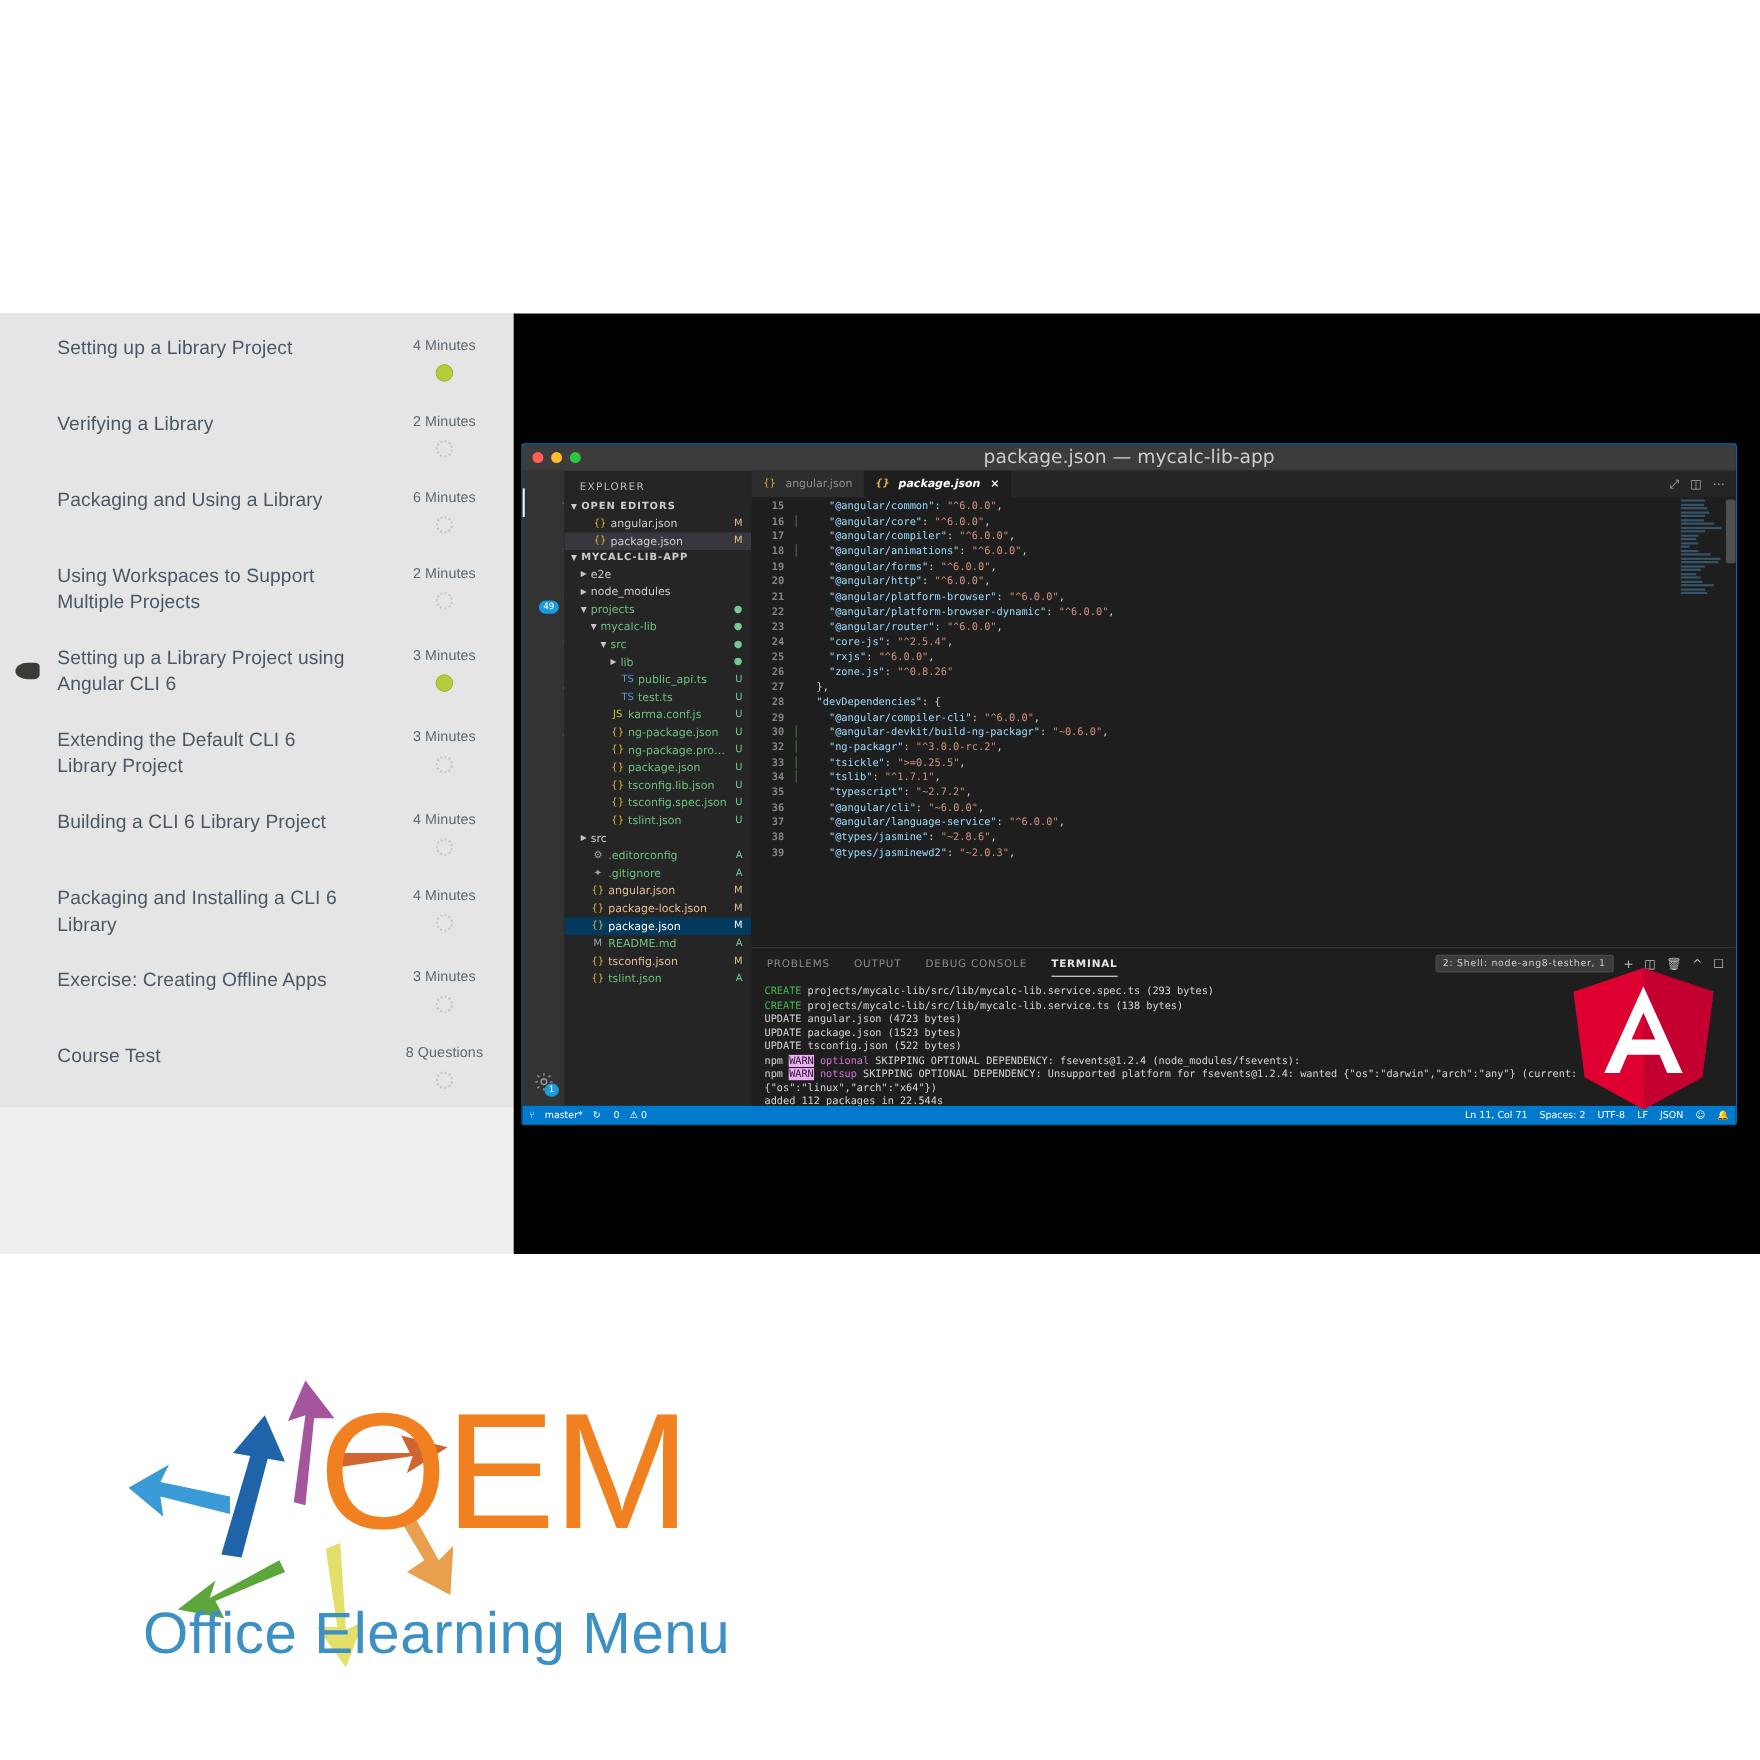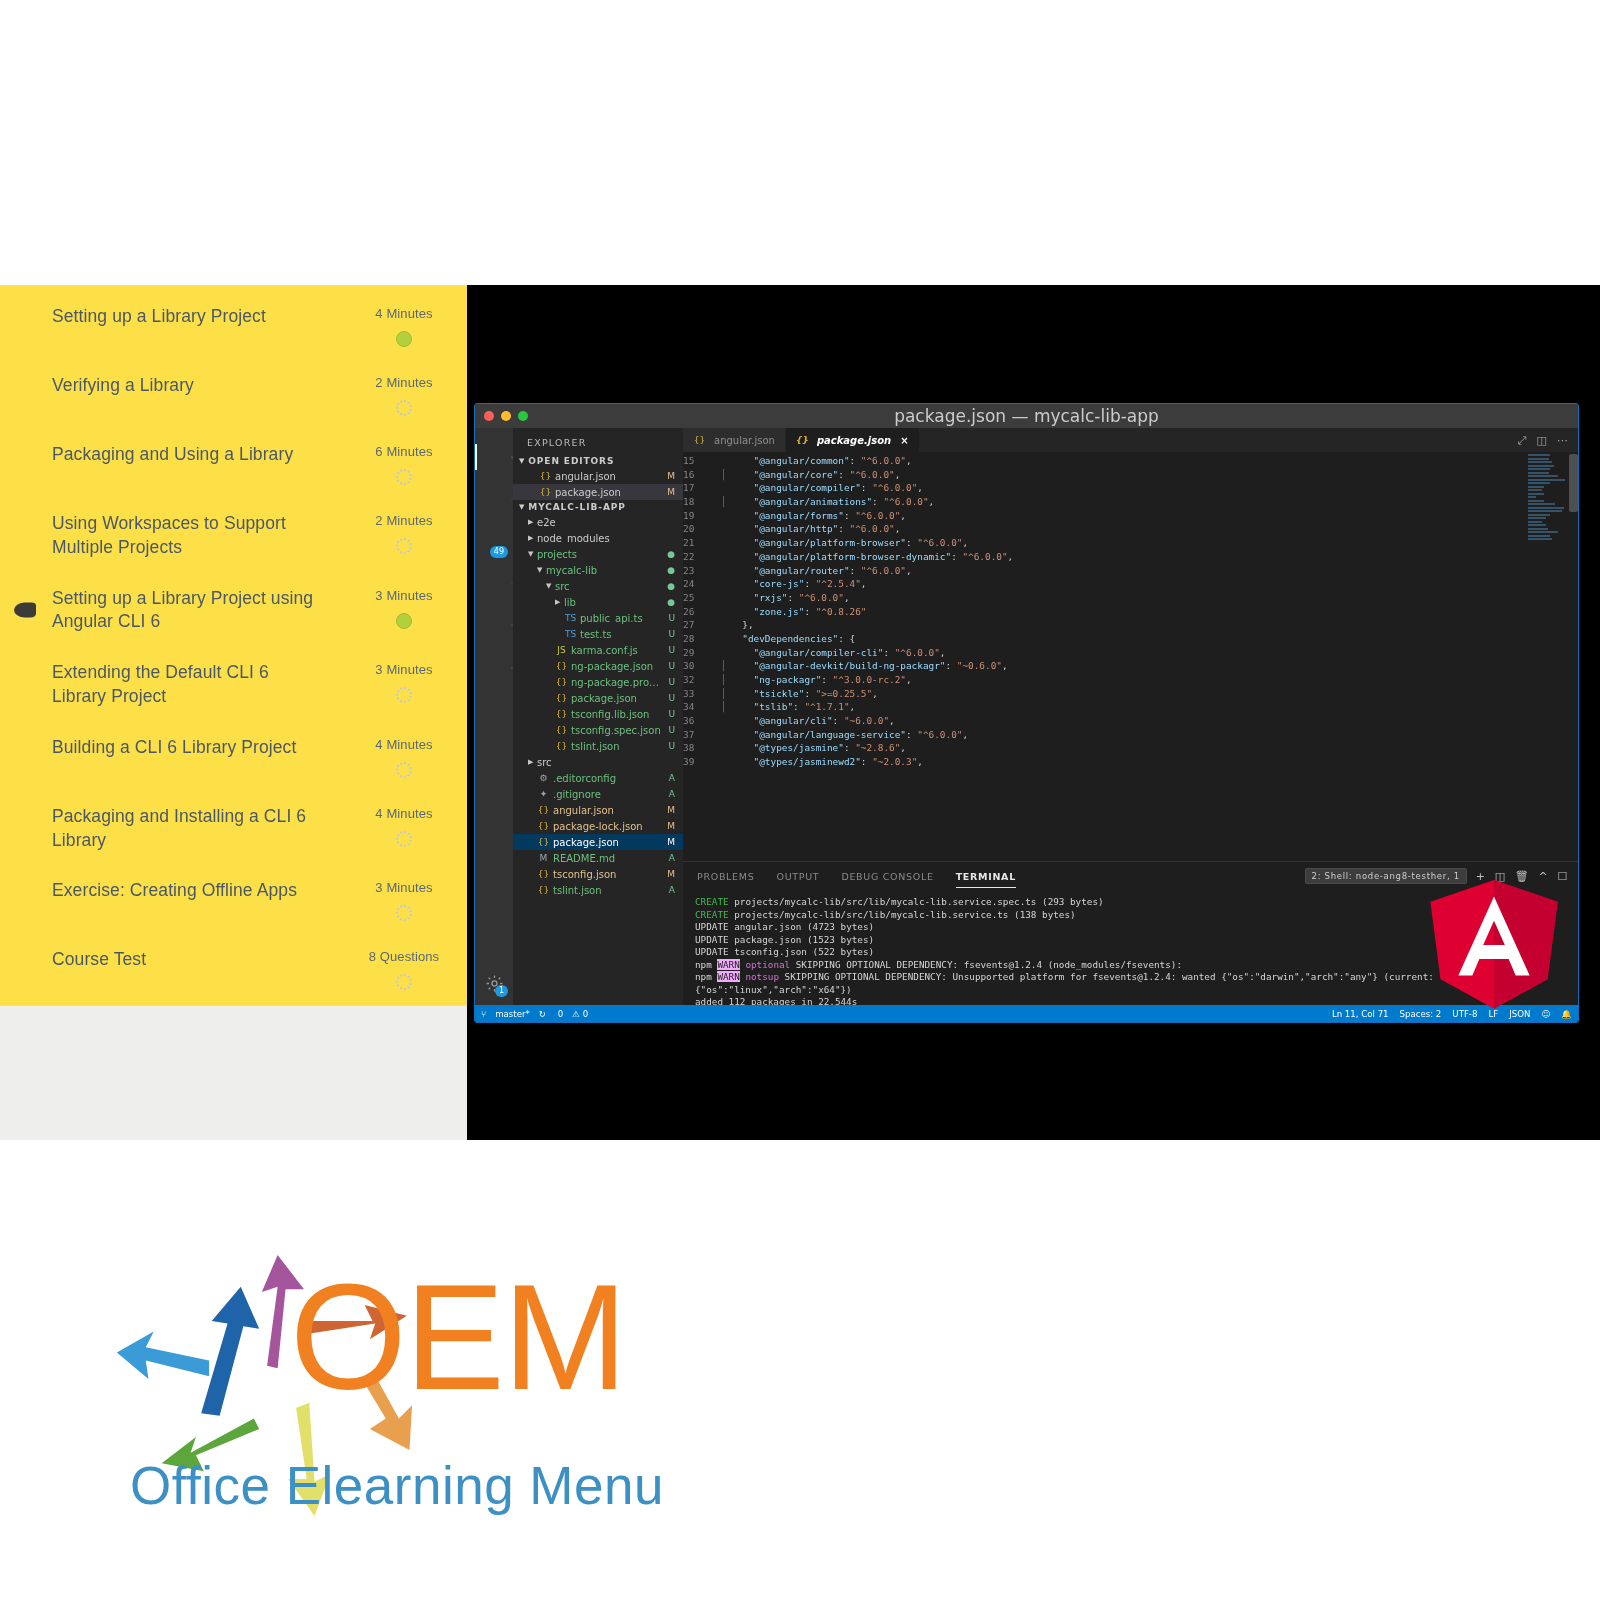--- a/index.html
+++ b/index.html
@@ -9,21 +9,21 @@
     font-family: "Liberation Sans", sans-serif;
     position: relative;
     overflow: hidden;
   }
 
   
   #course-panel {
     position: absolute;
     left: 0; top: 285px;
     width: 470px; height: 855px;
-    background: #fde047;
+    background: #e5e5e5;
     border-top: 1px solid #dcdcdc;
     border-right: 1px solid #c9c9c9;
     overflow: hidden;
   }
   #lesson-list { padding: 6px 0 0 0; }
   .lesson {
     position: relative;
     display: flex;
     align-items: flex-start;
     justify-content: space-between;
@@ -263,24 +263,25 @@
     overflow: hidden;
     position: relative;
     font-family: "DejaVu Sans Mono", monospace;
     font-size: 9.4px;
     line-height: 13.7px;
     padding-top: 2px;
   }
   .code-line { display: flex; white-space: pre; height: 13.7px; }
   .lnum {
     width: 38px;
-    text-align: left;
+    text-align: right;
     padding-right: 8px;
     color: #858585;
     flex-shrink: 0;
+    font-weight: bold;
   }
   .fold { width: 10px; flex-shrink: 0; color: #4b8a4b; }
   .ctext { flex: 1; }
   .k { color: #9cdcfe; }
   .s { color: #ce9178; }
   .p { color: #d4d4d4; }
   #minimap {
     position: absolute;
     right: 12px; top: 2px;
     width: 38px; height: 120px;
@@ -749,20 +750,21 @@
               <div class="code-line"><span class="lnum">24</span><span class="fold"> </span><span class="ctext"><span class="p">    </span><span class="k">"core-js"</span><span class="p">: </span><span class="s">"^2.5.4"</span><span class="p">,</span></span></div>
               <div class="code-line"><span class="lnum">25</span><span class="fold"> </span><span class="ctext"><span class="p">    </span><span class="k">"rxjs"</span><span class="p">: </span><span class="s">"^6.0.0"</span><span class="p">,</span></span></div>
               <div class="code-line"><span class="lnum">26</span><span class="fold"> </span><span class="ctext"><span class="p">    </span><span class="k">"zone.js"</span><span class="p">: </span><span class="s">"^0.8.26"</span><span class="p"></span></span></div>
               <div class="code-line"><span class="lnum">27</span><span class="fold"> </span><span class="ctext"><span class="p">  },</span></span></div>
               <div class="code-line"><span class="lnum">28</span><span class="fold"> </span><span class="ctext"><span class="p">  </span><span class="k">"devDependencies"</span><span class="p">: {</span></span></div>
               <div class="code-line"><span class="lnum">29</span><span class="fold"> </span><span class="ctext"><span class="p">    </span><span class="k">"@angular/compiler-cli"</span><span class="p">: </span><span class="s">"^6.0.0"</span><span class="p">,</span></span></div>
               <div class="code-line"><span class="lnum">30</span><span class="fold">│</span><span class="ctext"><span class="p">    </span><span class="k">"@angular-devkit/build-ng-packagr"</span><span class="p">: </span><span class="s">"~0.6.0"</span><span class="p">,</span></span></div>
               <div class="code-line"><span class="lnum">32</span><span class="fold">│</span><span class="ctext"><span class="p">    </span><span class="k">"ng-packagr"</span><span class="p">: </span><span class="s">"^3.0.0-rc.2"</span><span class="p">,</span></span></div>
               <div class="code-line"><span class="lnum">33</span><span class="fold">│</span><span class="ctext"><span class="p">    </span><span class="k">"tsickle"</span><span class="p">: </span><span class="s">"&gt;=0.25.5"</span><span class="p">,</span></span></div>
               <div class="code-line"><span class="lnum">34</span><span class="fold">│</span><span class="ctext"><span class="p">    </span><span class="k">"tslib"</span><span class="p">: </span><span class="s">"^1.7.1"</span><span class="p">,</span></span></div>
+              <div class="code-line"><span class="lnum">35</span><span class="fold"> </span><span class="ctext"><span class="p">    </span><span class="k">"typescript"</span><span class="p">: </span><span class="s">"~2.7.2"</span><span class="p">,</span></span></div>
               <div class="code-line"><span class="lnum">36</span><span class="fold"> </span><span class="ctext"><span class="p">    </span><span class="k">"@angular/cli"</span><span class="p">: </span><span class="s">"~6.0.0"</span><span class="p">,</span></span></div>
               <div class="code-line"><span class="lnum">37</span><span class="fold"> </span><span class="ctext"><span class="p">    </span><span class="k">"@angular/language-service"</span><span class="p">: </span><span class="s">"^6.0.0"</span><span class="p">,</span></span></div>
               <div class="code-line"><span class="lnum">38</span><span class="fold"> </span><span class="ctext"><span class="p">    </span><span class="k">"@types/jasmine"</span><span class="p">: </span><span class="s">"~2.8.6"</span><span class="p">,</span></span></div>
               <div class="code-line"><span class="lnum">39</span><span class="fold"> </span><span class="ctext"><span class="p">    </span><span class="k">"@types/jasminewd2"</span><span class="p">: </span><span class="s">"~2.0.3"</span><span class="p">,</span></span></div>
             </div>
           <div id="minimap">
               <div style="width: 22.4px;"></div>
               <div style="width: 20.8px;"></div>
               <div style="width: 24px;"></div>
               <div style="width: 25.6px;"></div>

